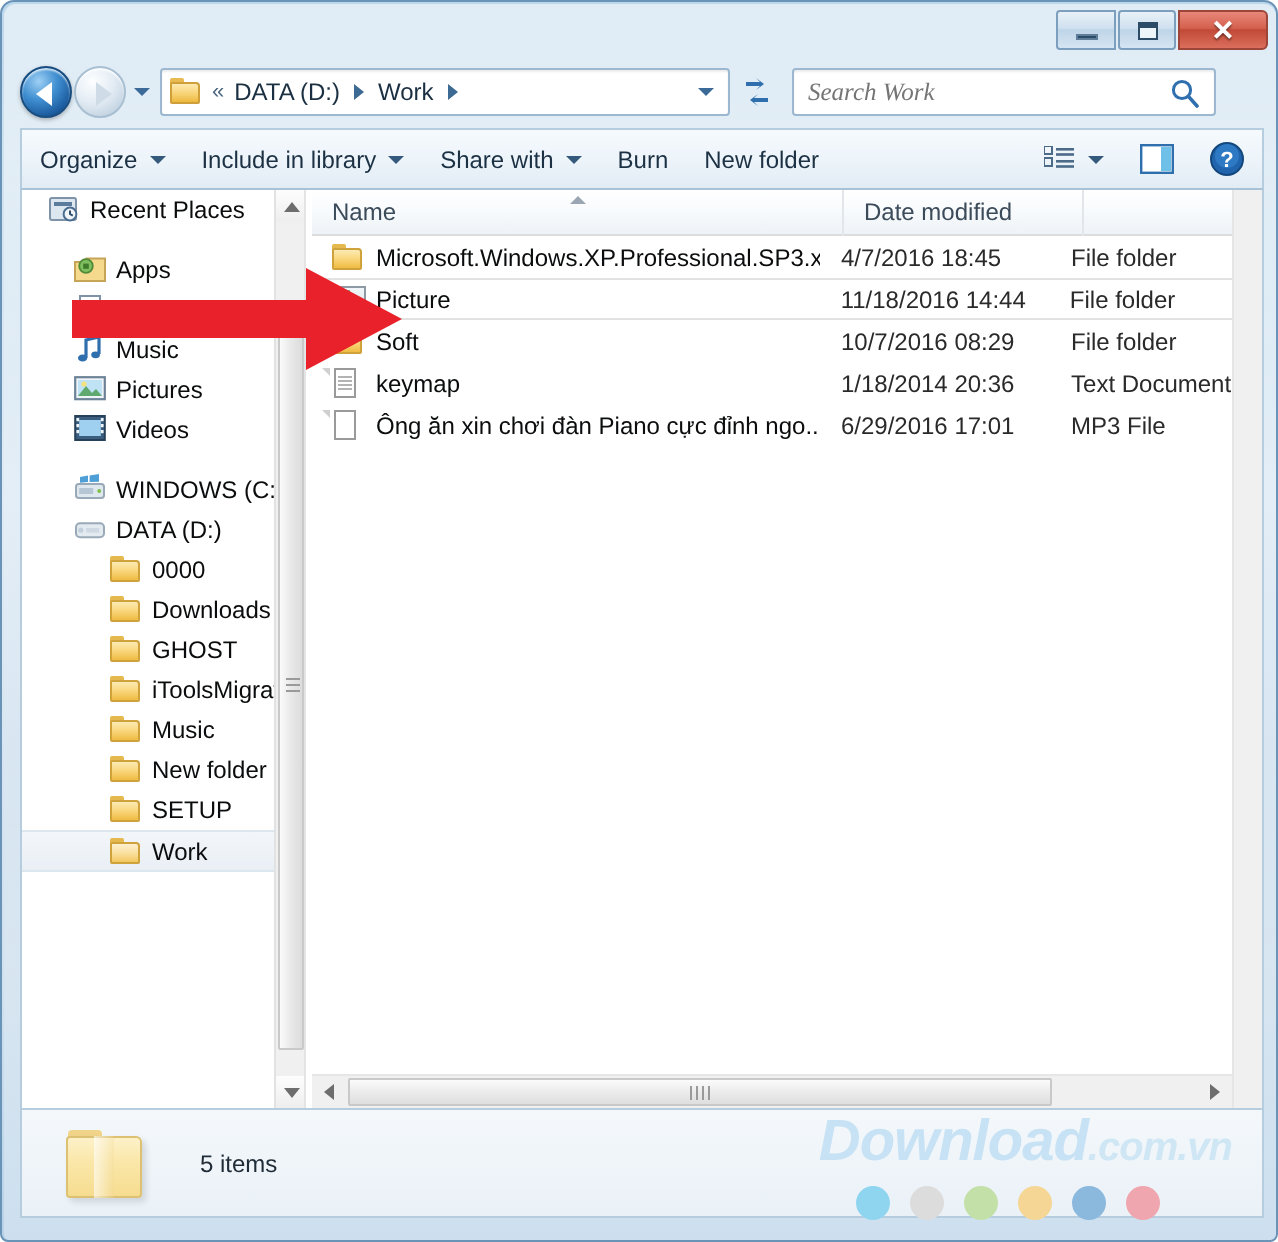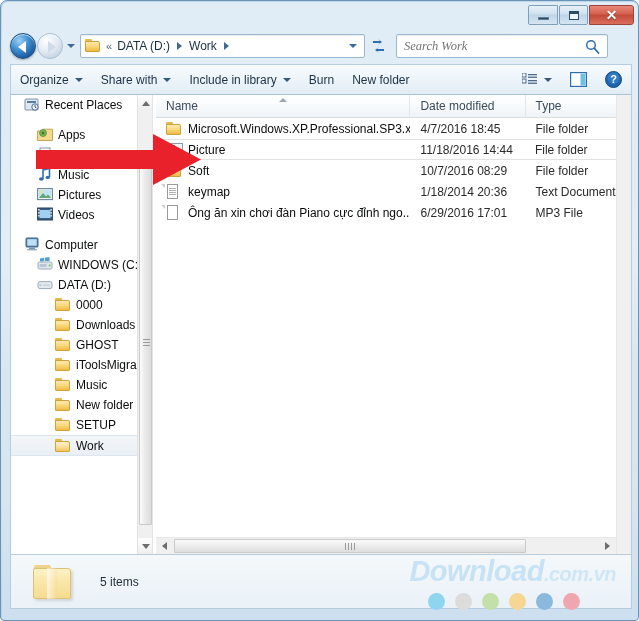--- a/index.html
+++ b/index.html
@@ -479,25 +479,25 @@
       </svg>
     </div>
   </div>
 
   <div id="toolbar">
     <div class="tb-item">
       <span>Organize</span>
       <span class="caret-down"></span>
     </div>
     <div class="tb-item">
+      <span>Include in library</span>
+      <span class="caret-down"></span>
+    </div>
+    <div class="tb-item">
       <span>Share with</span>
-      <span class="caret-down"></span>
-    </div>
-    <div class="tb-item">
-      <span>Include in library</span>
       <span class="caret-down"></span>
     </div>
     <div class="tb-item">
       <span>Burn</span>
     </div>
     <div class="tb-item">
       <span>New folder</span>
     </div>
 
     <div id="tb-right">
@@ -606,31 +606,20 @@
               <rect x="13.4" y="2" width="1.4" height="1.6" fill="#eef4f8"></rect>
               <rect x="13.4" y="5" width="1.4" height="1.6" fill="#eef4f8"></rect>
               <rect x="13.4" y="8" width="1.4" height="1.6" fill="#eef4f8"></rect>
             </svg>
           </span>
           <span class="nav-label">Videos</span>
         </div>
 
         <div class="nav-spacer"></div>
 
-        <div class="nav-row indent-0">
-          <span class="nav-icon">
-            <svg width="16" height="14" viewBox="0 0 16 14">
-              <rect x="2" y="1" width="12" height="9" rx="0.8" fill="#5d86ad" stroke="#3d6289" stroke-width="1"></rect>
-              <rect x="3.3" y="2.2" width="9.4" height="6.4" fill="#bfe0f5"></rect>
-              <rect x="5" y="10.6" width="6" height="1.4" fill="#7d93a8"></rect>
-              <rect x="3" y="12" width="10" height="1.4" rx="0.6" fill="#9db1c4"></rect>
-            </svg>
-          </span>
-          <span class="nav-label">Computer</span>
-        </div>
 
         <div class="nav-row indent-1">
           <span class="nav-icon">
             <svg width="16" height="14" viewBox="0 0 16 14">
               <rect x="1" y="5" width="14" height="7" rx="1.4" fill="#dfe8ef" stroke="#9aa9b8" stroke-width="1"></rect>
               <rect x="2.6" y="7" width="7" height="3" fill="#b7c6d4"></rect>
               <circle cx="12.6" cy="8.5" r="1" fill="#7fc04a"></circle>
               <path d="M3 1.5 L7 0.8 L7 4 L3 4.4 Z" fill="#4e9fd6"></path>
               <path d="M7.8 0.7 L12.5 0 L12.5 3.9 L7.8 4 Z" fill="#4e9fd6"></path>
             </svg>
@@ -716,23 +705,20 @@
 
     <div id="filepane">
 
       <div id="col-header">
         <div class="col-h name">
           <span>Name</span>
           <span class="sort-caret"></span>
         </div>
         <div class="col-h date">
           <span>Date modified</span>
-        </div>
-        <div class="col-h type">
-          <span>Type</span>
         </div>
       </div>
 
       <div id="file-rows">
 
         <div class="file-row">
           <div class="fr-name">
             <span class="ficon">
               <span class="ic-folder"><i class="ftab"></i><i class="fbody"></i></span>
             </span>

